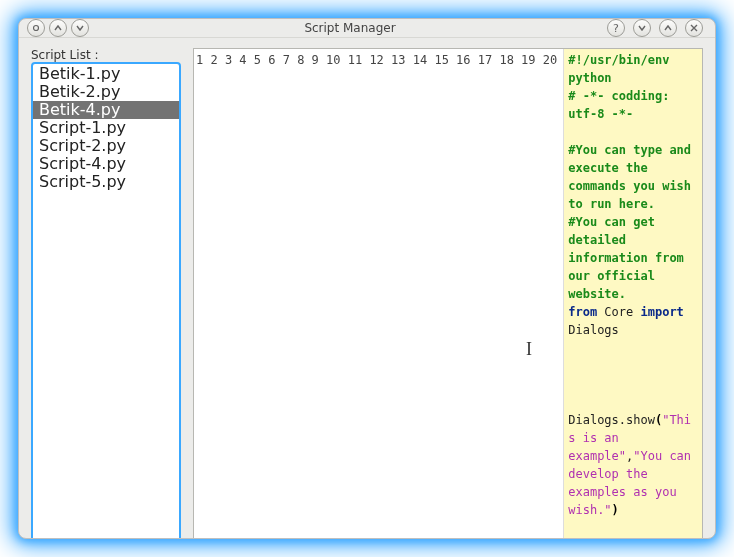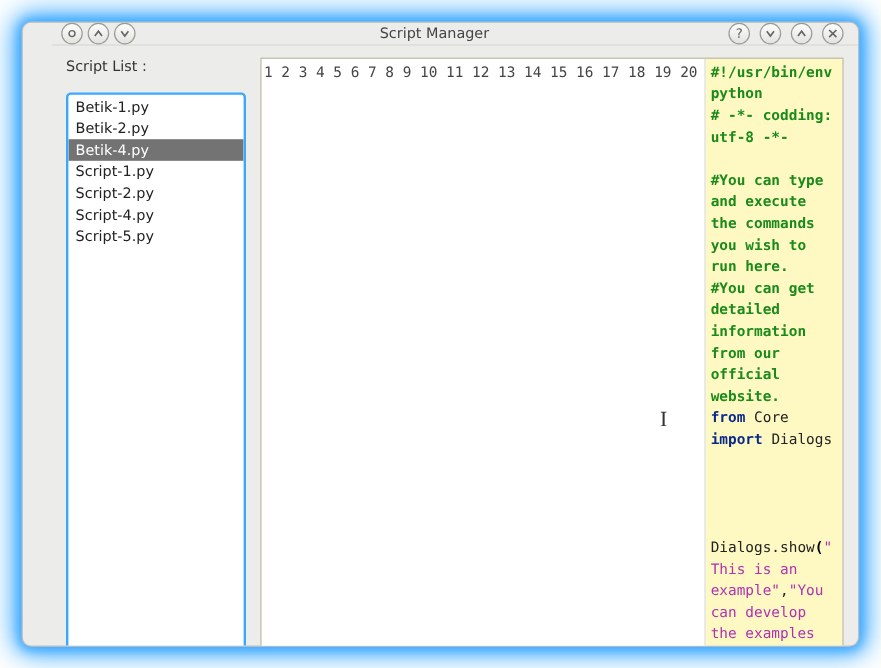--- a/index.html
+++ b/index.html
@@ -20,21 +20,20 @@
   .window {
     width: 100%;
     height: 100%;
     background: #ececea;
     border-radius: 8px;
     box-shadow: 0 0 24px 6px #3aa8ff, 0 0 10px 2px #3aa8ff;
     border: 1px solid #bfbfbf;
     display: flex;
     flex-direction: column;
     overflow: hidden;
-    padding-left: 24px;
   }
   .titlebar {
     height: 30px;
     display: flex;
     align-items: center;
     padding: 0 8px;
     border-bottom: 1px solid #d8d8d4;
   }
   .tbtn {
     width: 18px; height: 18px;
@@ -58,32 +57,32 @@
     flex: 1;
     display: flex;
     padding: 10px 12px 12px 12px;
     gap: 12px;
   }
   .left {
     width: 150px;
     display: flex;
     flex-direction: column;
   }
-  .list-label { color: #333; margin-bottom: 15px; }
+  .list-label { color: #333; margin-bottom: 0; }
   .script-list {
     flex: 1;
     background: #fff;
     border: 2px solid #3aa8ff;
     border-radius: 4px;
     overflow-y: auto;
     padding: 1px 0;
   }
   .script-item {
     padding: 1px 6px;
-    font-size: 12px;
+    font-size: 16px;
     color: #222;
     cursor: pointer;
     line-height: 16px;
   }
   .script-item.selected {
     background: #737373;
     color: #fff;
   }
   .right {
     flex: 1;

